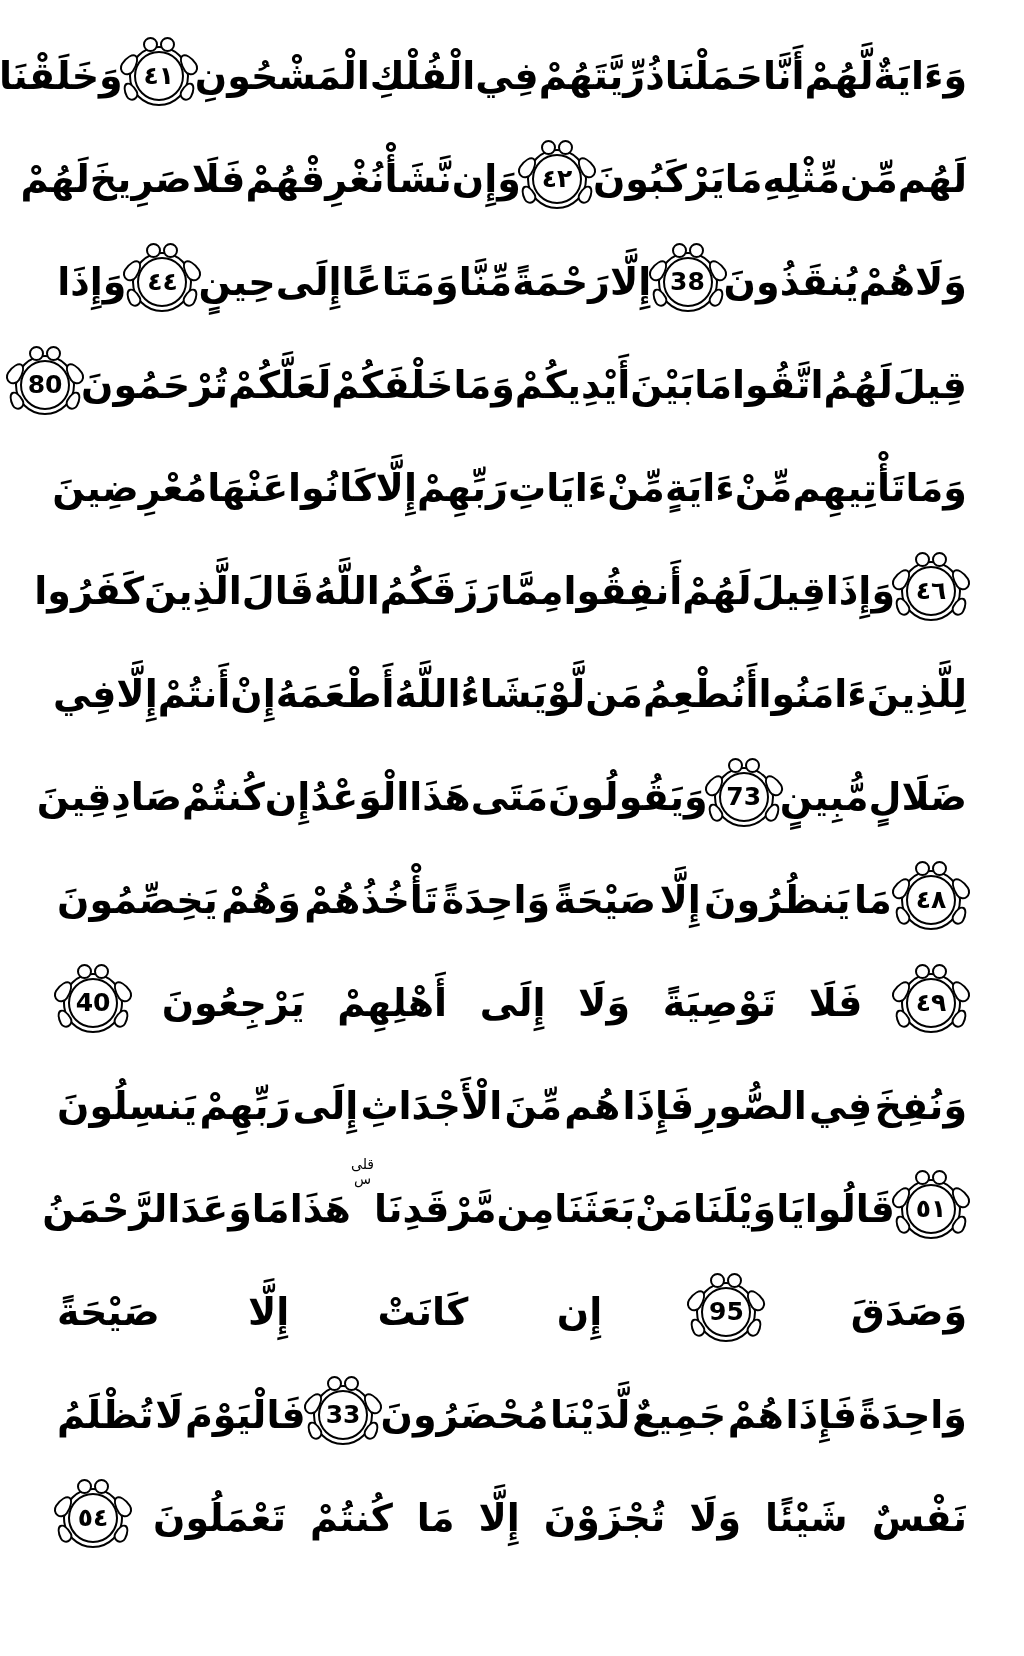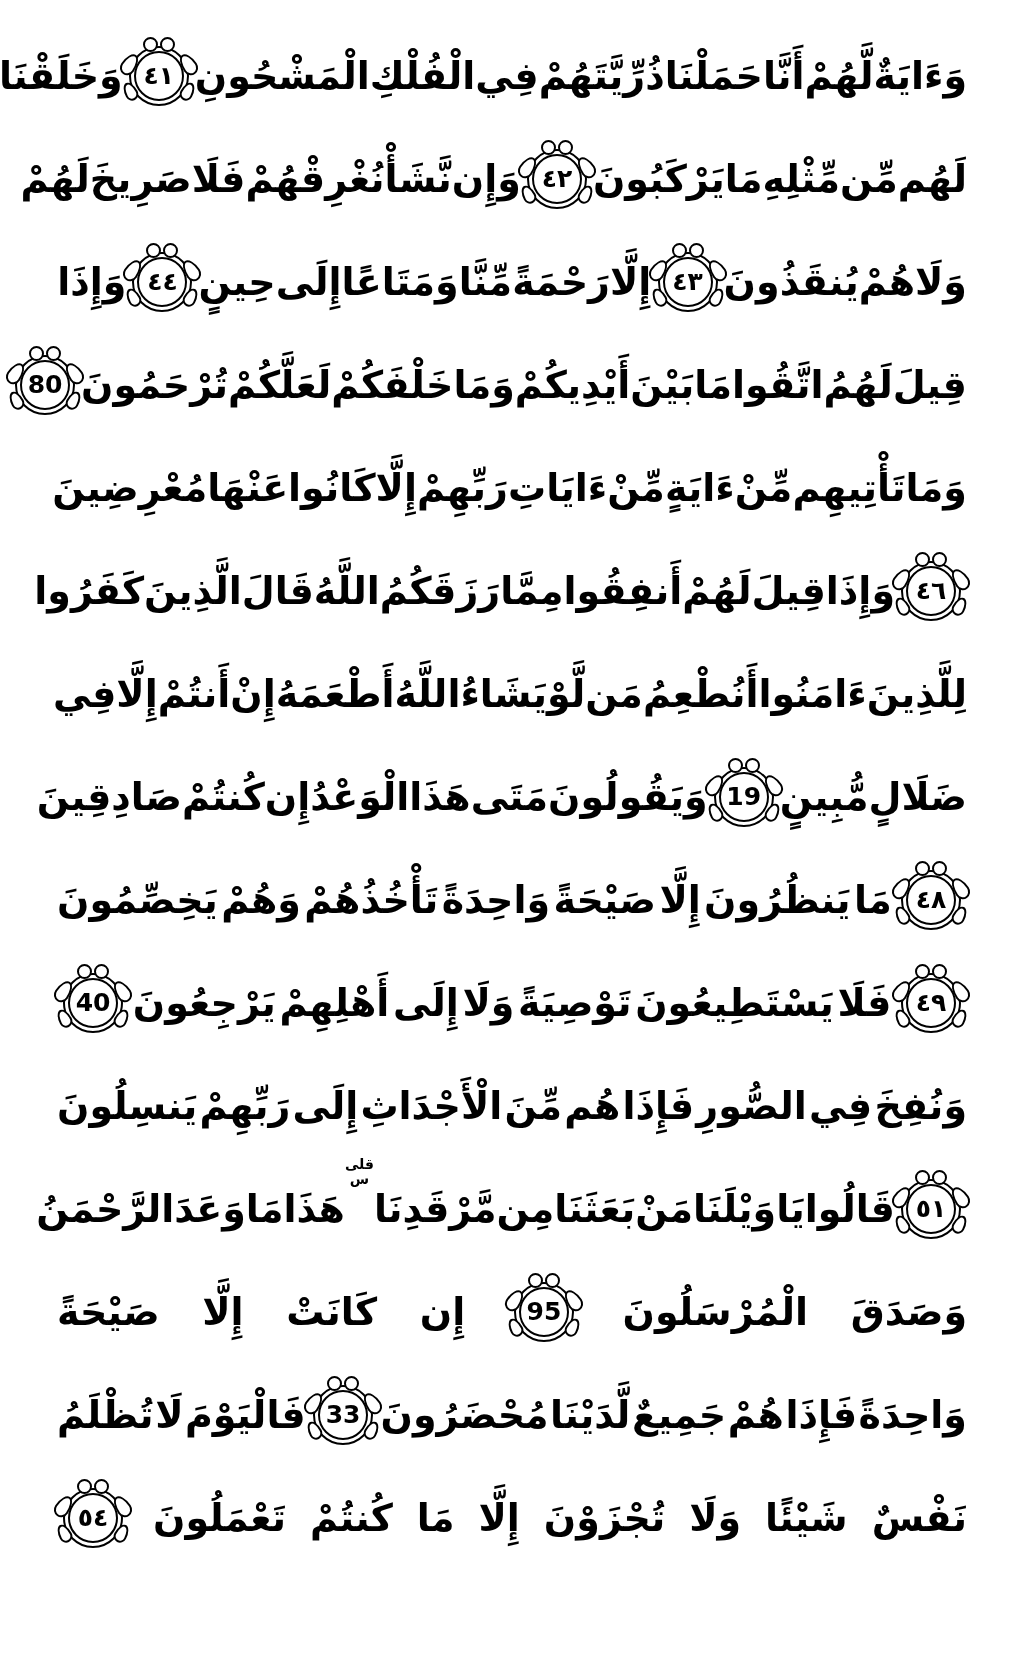--- a/index.html
+++ b/index.html
@@ -82,21 +82,21 @@
   .m-leaf-bl{left:-7px;bottom:3px;width:9px;height:15px;transform:rotate(-28deg);}
   .m-leaf-br{right:-7px;bottom:3px;width:9px;height:15px;transform:rotate(28deg);}
   
   .waqf{
     display:inline-flex;
     flex-direction:column;
     align-items:center;
     align-self:flex-start;
     margin-top:0px;
     font-size:14px;
-    font-weight:bold;
+    font-weight:normal;
     line-height:1.05;
   }
 </style>
 </head>
 <body>
 
 <div class="page">
   <div class="text-block" style="background-color: rgb(255, 255, 255); color: rgb(0, 0, 0);">
       <div class="line">
         <span class="word">وَءَايَةٌ</span>
@@ -144,21 +144,21 @@
         <span class="word">وَلَا</span>
         <span class="word">هُمْ</span>
         <span class="word">يُنقَذُونَ</span>
         <span class="ayah-marker">
           <span class="m-dot m-dot-l"></span>
           <span class="m-dot m-dot-r"></span>
           <span class="m-leaf m-leaf-l"></span>
           <span class="m-leaf m-leaf-r"></span>
           <span class="m-leaf m-leaf-bl"></span>
           <span class="m-leaf m-leaf-br"></span>
-          <span class="m-num">٤٣</span>
+          <span class="m-num">38</span>
         </span>
         <span class="word">إِلَّا</span>
         <span class="word">رَحْمَةً</span>
         <span class="word">مِّنَّا</span>
         <span class="word">وَمَتَاعًا</span>
         <span class="word">إِلَى</span>
         <span class="word">حِينٍ</span>
         <span class="ayah-marker">
           <span class="m-dot m-dot-l"></span>
           <span class="m-dot m-dot-r"></span>
@@ -242,21 +242,21 @@
       <div class="line">
         <span class="word">ضَلَالٍ</span>
         <span class="word">مُّبِينٍ</span>
         <span class="ayah-marker">
           <span class="m-dot m-dot-l"></span>
           <span class="m-dot m-dot-r"></span>
           <span class="m-leaf m-leaf-l"></span>
           <span class="m-leaf m-leaf-r"></span>
           <span class="m-leaf m-leaf-bl"></span>
           <span class="m-leaf m-leaf-br"></span>
-          <span class="m-num">19</span>
+          <span class="m-num">73</span>
         </span>
         <span class="word">وَيَقُولُونَ</span>
         <span class="word">مَتَى</span>
         <span class="word">هَذَا</span>
         <span class="word">الْوَعْدُ</span>
         <span class="word">إِن</span>
         <span class="word">كُنتُمْ</span>
         <span class="word">صَادِقِينَ</span>
       </div>
       <div class="line">
@@ -282,21 +282,20 @@
         <span class="ayah-marker">
           <span class="m-dot m-dot-l"></span>
           <span class="m-dot m-dot-r"></span>
           <span class="m-leaf m-leaf-l"></span>
           <span class="m-leaf m-leaf-r"></span>
           <span class="m-leaf m-leaf-bl"></span>
           <span class="m-leaf m-leaf-br"></span>
           <span class="m-num">٤٩</span>
         </span>
         <span class="word">فَلَا</span>
-        <span class="word">يَسْتَطِيعُونَ</span>
         <span class="word">تَوْصِيَةً</span>
         <span class="word">وَلَا</span>
         <span class="word">إِلَى</span>
         <span class="word">أَهْلِهِمْ</span>
         <span class="word">يَرْجِعُونَ</span>
         <span class="ayah-marker">
           <span class="m-dot m-dot-l"></span>
           <span class="m-dot m-dot-r"></span>
           <span class="m-leaf m-leaf-l"></span>
           <span class="m-leaf m-leaf-r"></span>
@@ -337,21 +336,20 @@
           <span>قلى</span>
           <span>س</span>
         </span>
         <span class="word">هَذَا</span>
         <span class="word">مَا</span>
         <span class="word">وَعَدَ</span>
         <span class="word">الرَّحْمَنُ</span>
       </div>
       <div class="line">
         <span class="word">وَصَدَقَ</span>
-        <span class="word">الْمُرْسَلُونَ</span>
         <span class="ayah-marker">
           <span class="m-dot m-dot-l"></span>
           <span class="m-dot m-dot-r"></span>
           <span class="m-leaf m-leaf-l"></span>
           <span class="m-leaf m-leaf-r"></span>
           <span class="m-leaf m-leaf-bl"></span>
           <span class="m-leaf m-leaf-br"></span>
           <span class="m-num">95</span>
         </span>
         <span class="word">إِن</span>

